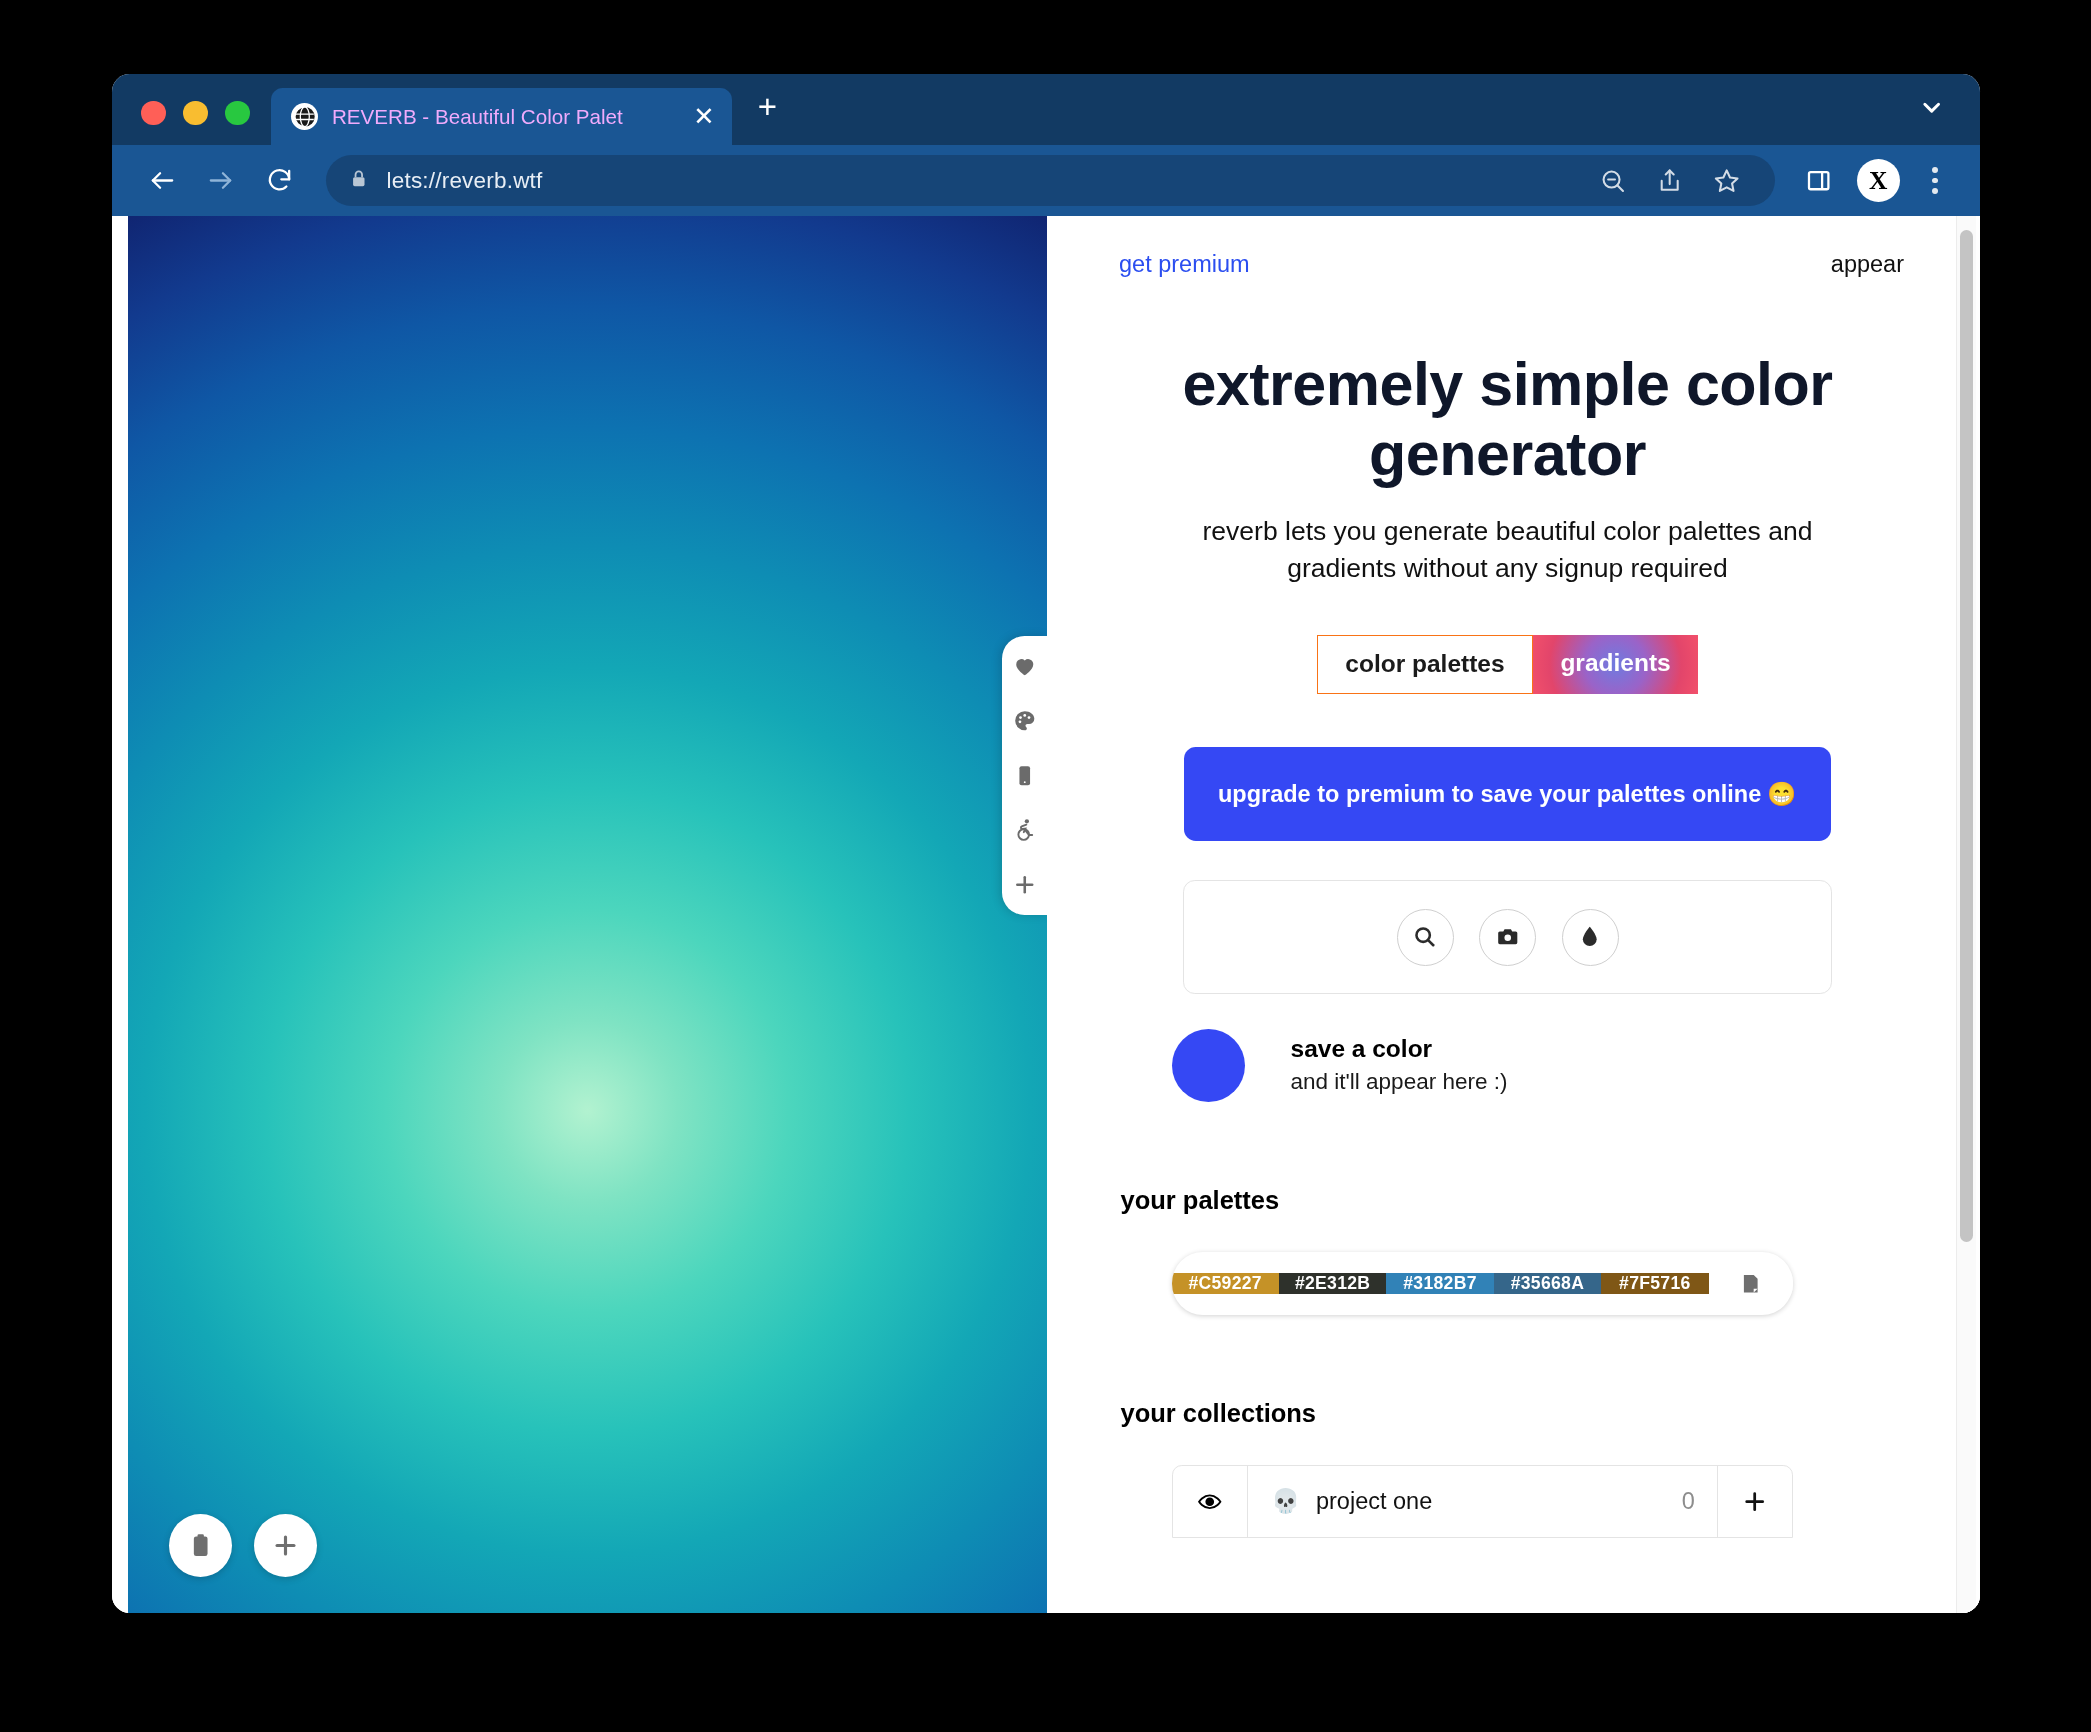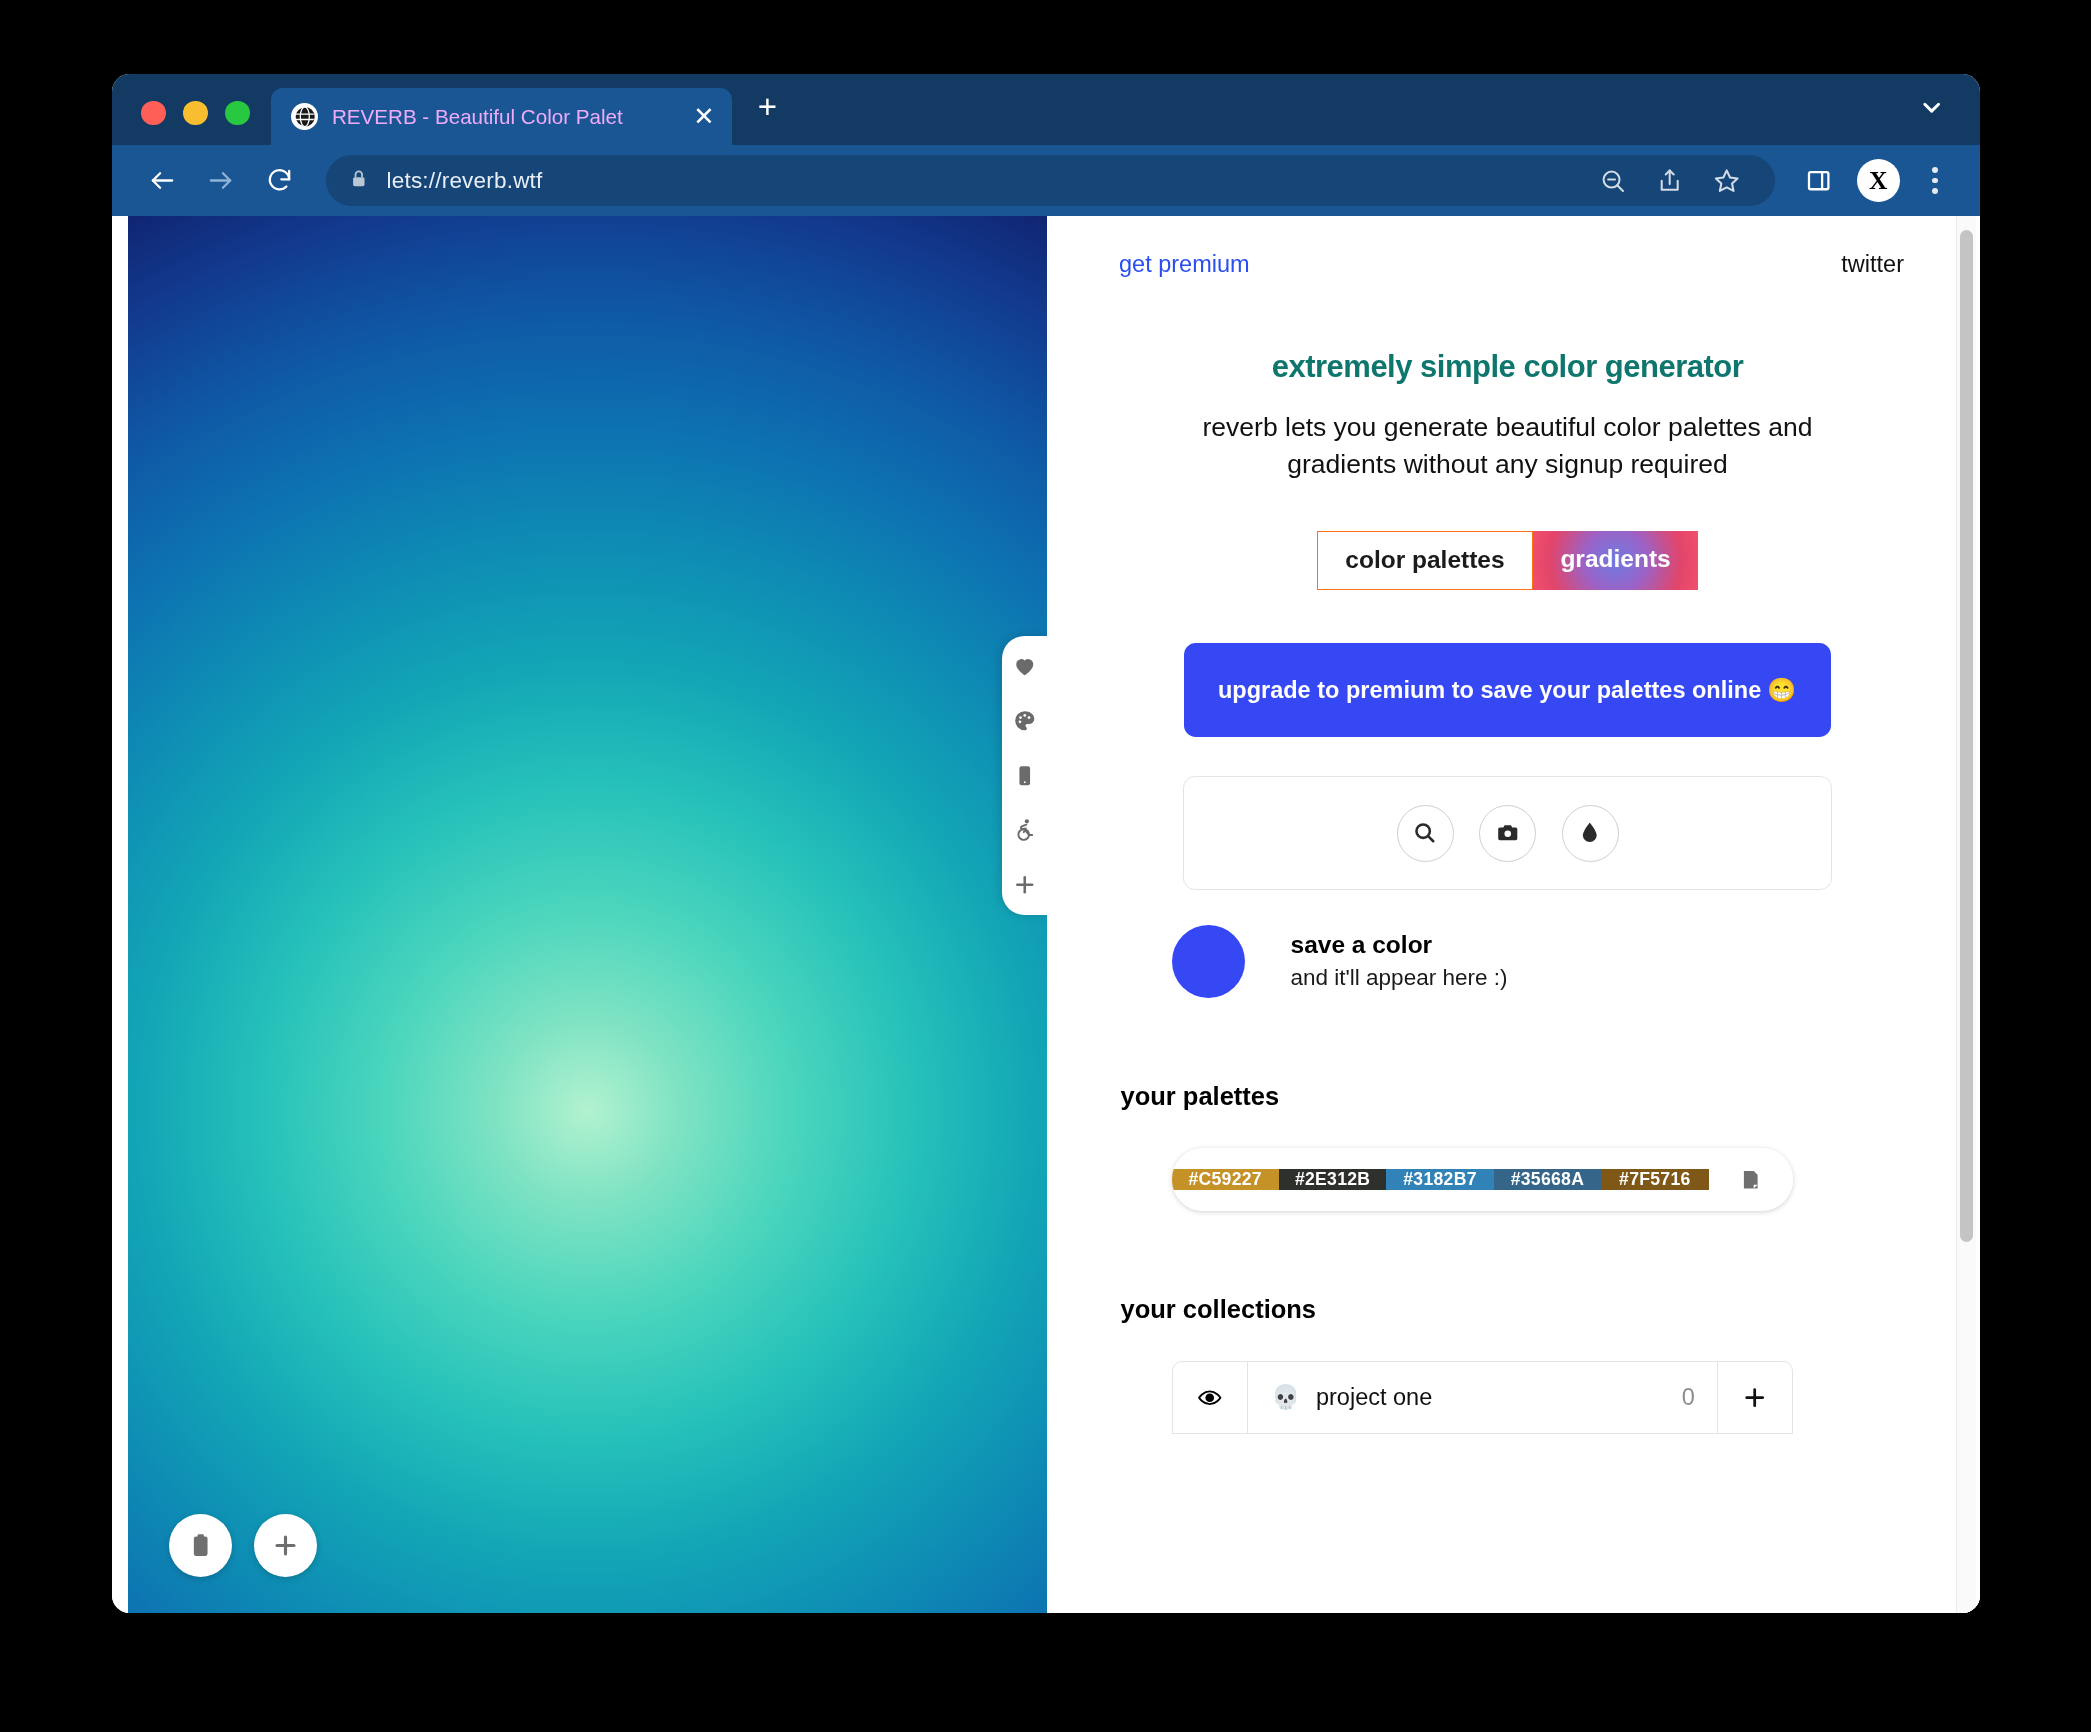--- a/index.html
+++ b/index.html
@@ -235,23 +235,23 @@
   }
   .topbar .left-link { color: #2b4ef0; }
   .topbar .right-link { color: #111111; }
 
   .hero {
     text-align: center;
     padding-top: 71px;
   }
   .hero h1 {
     margin: 0;
-    font-size: 31px;
+    font-size: 61px;
     font-weight: 700;
-    color: #0f766e;
+    color: #0f172a;
     letter-spacing: -0.5px;
   }
   .hero p {
     margin: 23.5px auto 0;
     max-width: 667px;
     font-size: 26.5px;
     line-height: 1.42;
     color: #111111;
   }
 
@@ -580,21 +580,21 @@
               </svg>
           </span>
         </div>
       </div>
 
       <div class="content">
         <div class="content-inner">
 
           <div class="topbar">
             <a class="left-link" style="color: rgb(43, 78, 240);">get premium</a>
-            <a class="right-link">twitter</a>
+            <a class="right-link">appear</a>
           </div>
 
           <div class="hero">
             <h1>extremely simple color generator</h1>
             <p>reverb lets you generate beautiful color palettes and gradients without any signup required</p>
           </div>
 
           <div class="segbar">
             <div class="seg inactive">color palettes</div>
             <div class="seg active">gradients</div>

